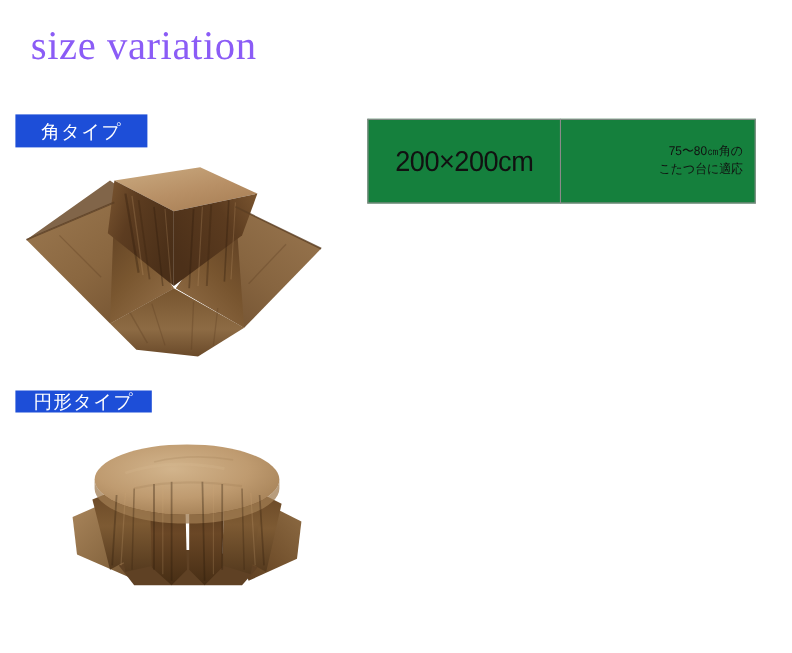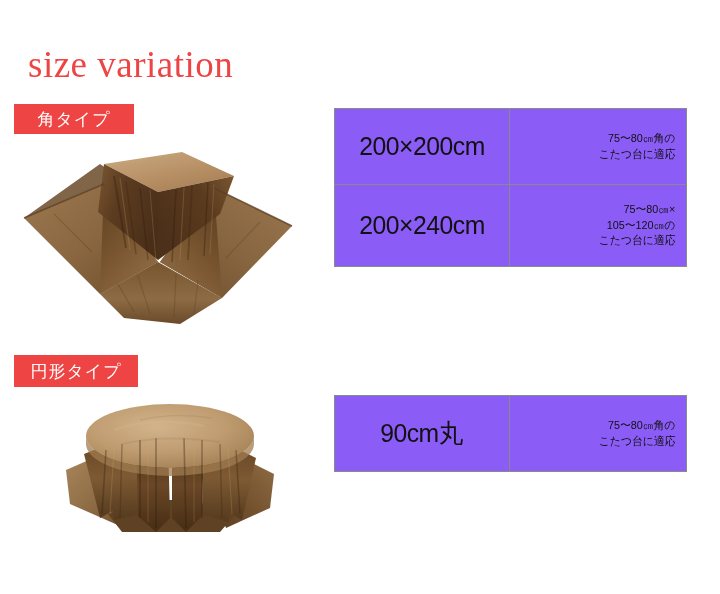--- a/index.html
+++ b/index.html
@@ -13,54 +13,54 @@
     position: relative;
     overflow: hidden;
     font-family: "Liberation Sans", sans-serif;
     -webkit-font-smoothing: antialiased;
   }
 
   
   .page-title {
     position: absolute;
     left: 28px;
-    top: 46px;
+    top: 24px;
     font-family: "Liberation Serif", "DejaVu Serif", serif;
     font-size: 37px;
     font-weight: 400;
-    color: #ef4444;
+    color: #8b5cf6;
     letter-spacing: 0.5px;
     line-height: 1;
     white-space: nowrap;
   }
 
   
   .badge {
     position: absolute;
-    background: #ef4444;
+    background: #1d4ed8;
     color: #ffffff;
     font-size: 17px;
     font-weight: 400;
     letter-spacing: 1px;
     display: flex;
     align-items: center;
     justify-content: center;
     box-sizing: border-box;
   }
   .badge-square {
     left: 14px;
     top: 104px;
     width: 120px;
     height: 30px;
   }
   .badge-round {
     left: 14px;
     top: 355px;
     width: 124px;
-    height: 32px;
+    height: 20px;
   }
 
   
   .photo {
     position: absolute;
   }
   .photo-square {
     left: 8px;
     top: 142px;
     width: 300px;
@@ -72,21 +72,21 @@
     width: 252px;
     height: 165px;
   }
   .photo svg { display: block; width: 100%; height: 100%; }
 
   
   .size-table {
     position: absolute;
     border-collapse: collapse;
     border: 1px solid #8a8a8a;
-    background: #8b5cf6;
+    background: #15803d;
     table-layout: fixed;
   }
   .table-square {
     left: 334px;
     top: 108px;
     width: 350px;
   }
   .table-round {
     left: 334px;
     top: 395px;
@@ -246,32 +246,20 @@
       <td class="col-size">
         <span class="size-label">200×200cm</span>
       </td>
       <td class="col-desc">
         <span class="desc-text">
           <span class="dline">75〜80㎝角の</span>
           <span class="dline">こたつ台に適応</span>
         </span>
       </td>
     </tr>
-    <tr class="row-tall-2">
-      <td class="col-size">
-        <span class="size-label">200×240cm</span>
-      </td>
-      <td class="col-desc">
-        <span class="desc-text">
-          <span class="dline">75〜80㎝×</span>
-          <span class="dline">105〜120㎝の</span>
-          <span class="dline">こたつ台に適応</span>
-        </span>
-      </td>
-    </tr>
   </tbody>
 </table>
 
 <div class="badge badge-round">円形タイプ</div>
 
 <div class="photo photo-round">
   <svg viewBox="0 0 252 165" xmlns="http://www.w3.org/2000/svg">
     <defs>
       <radialGradient id="rTop" cx="0.42" cy="0.35" r="0.75">
         <stop offset="0%" stop-color="#d2b48c"></stop>
@@ -336,25 +324,14 @@
     <g opacity="0.16">
       <path d="M70 38 Q110 24 160 34" stroke="#e0c49c" stroke-width="2.5" fill="none"></path>
       <path d="M78 52 Q120 42 176 50" stroke="#8d6b44" stroke-width="2" fill="none"></path>
       <path d="M96 28 Q130 20 168 26" stroke="#8d6b44" stroke-width="1.6" fill="none"></path>
     </g>
   </svg>
 </div>
 
 <table class="size-table table-round">
   <tbody>
-    <tr class="row-round">
-      <td class="col-size">
-        <span class="size-label">90cm丸</span>
-      </td>
-      <td class="col-desc">
-        <span class="desc-text">
-          <span class="dline">75〜80㎝角の</span>
-          <span class="dline">こたつ台に適応</span>
-        </span>
-      </td>
-    </tr>
   </tbody>
 </table>
 
 </body></html>

